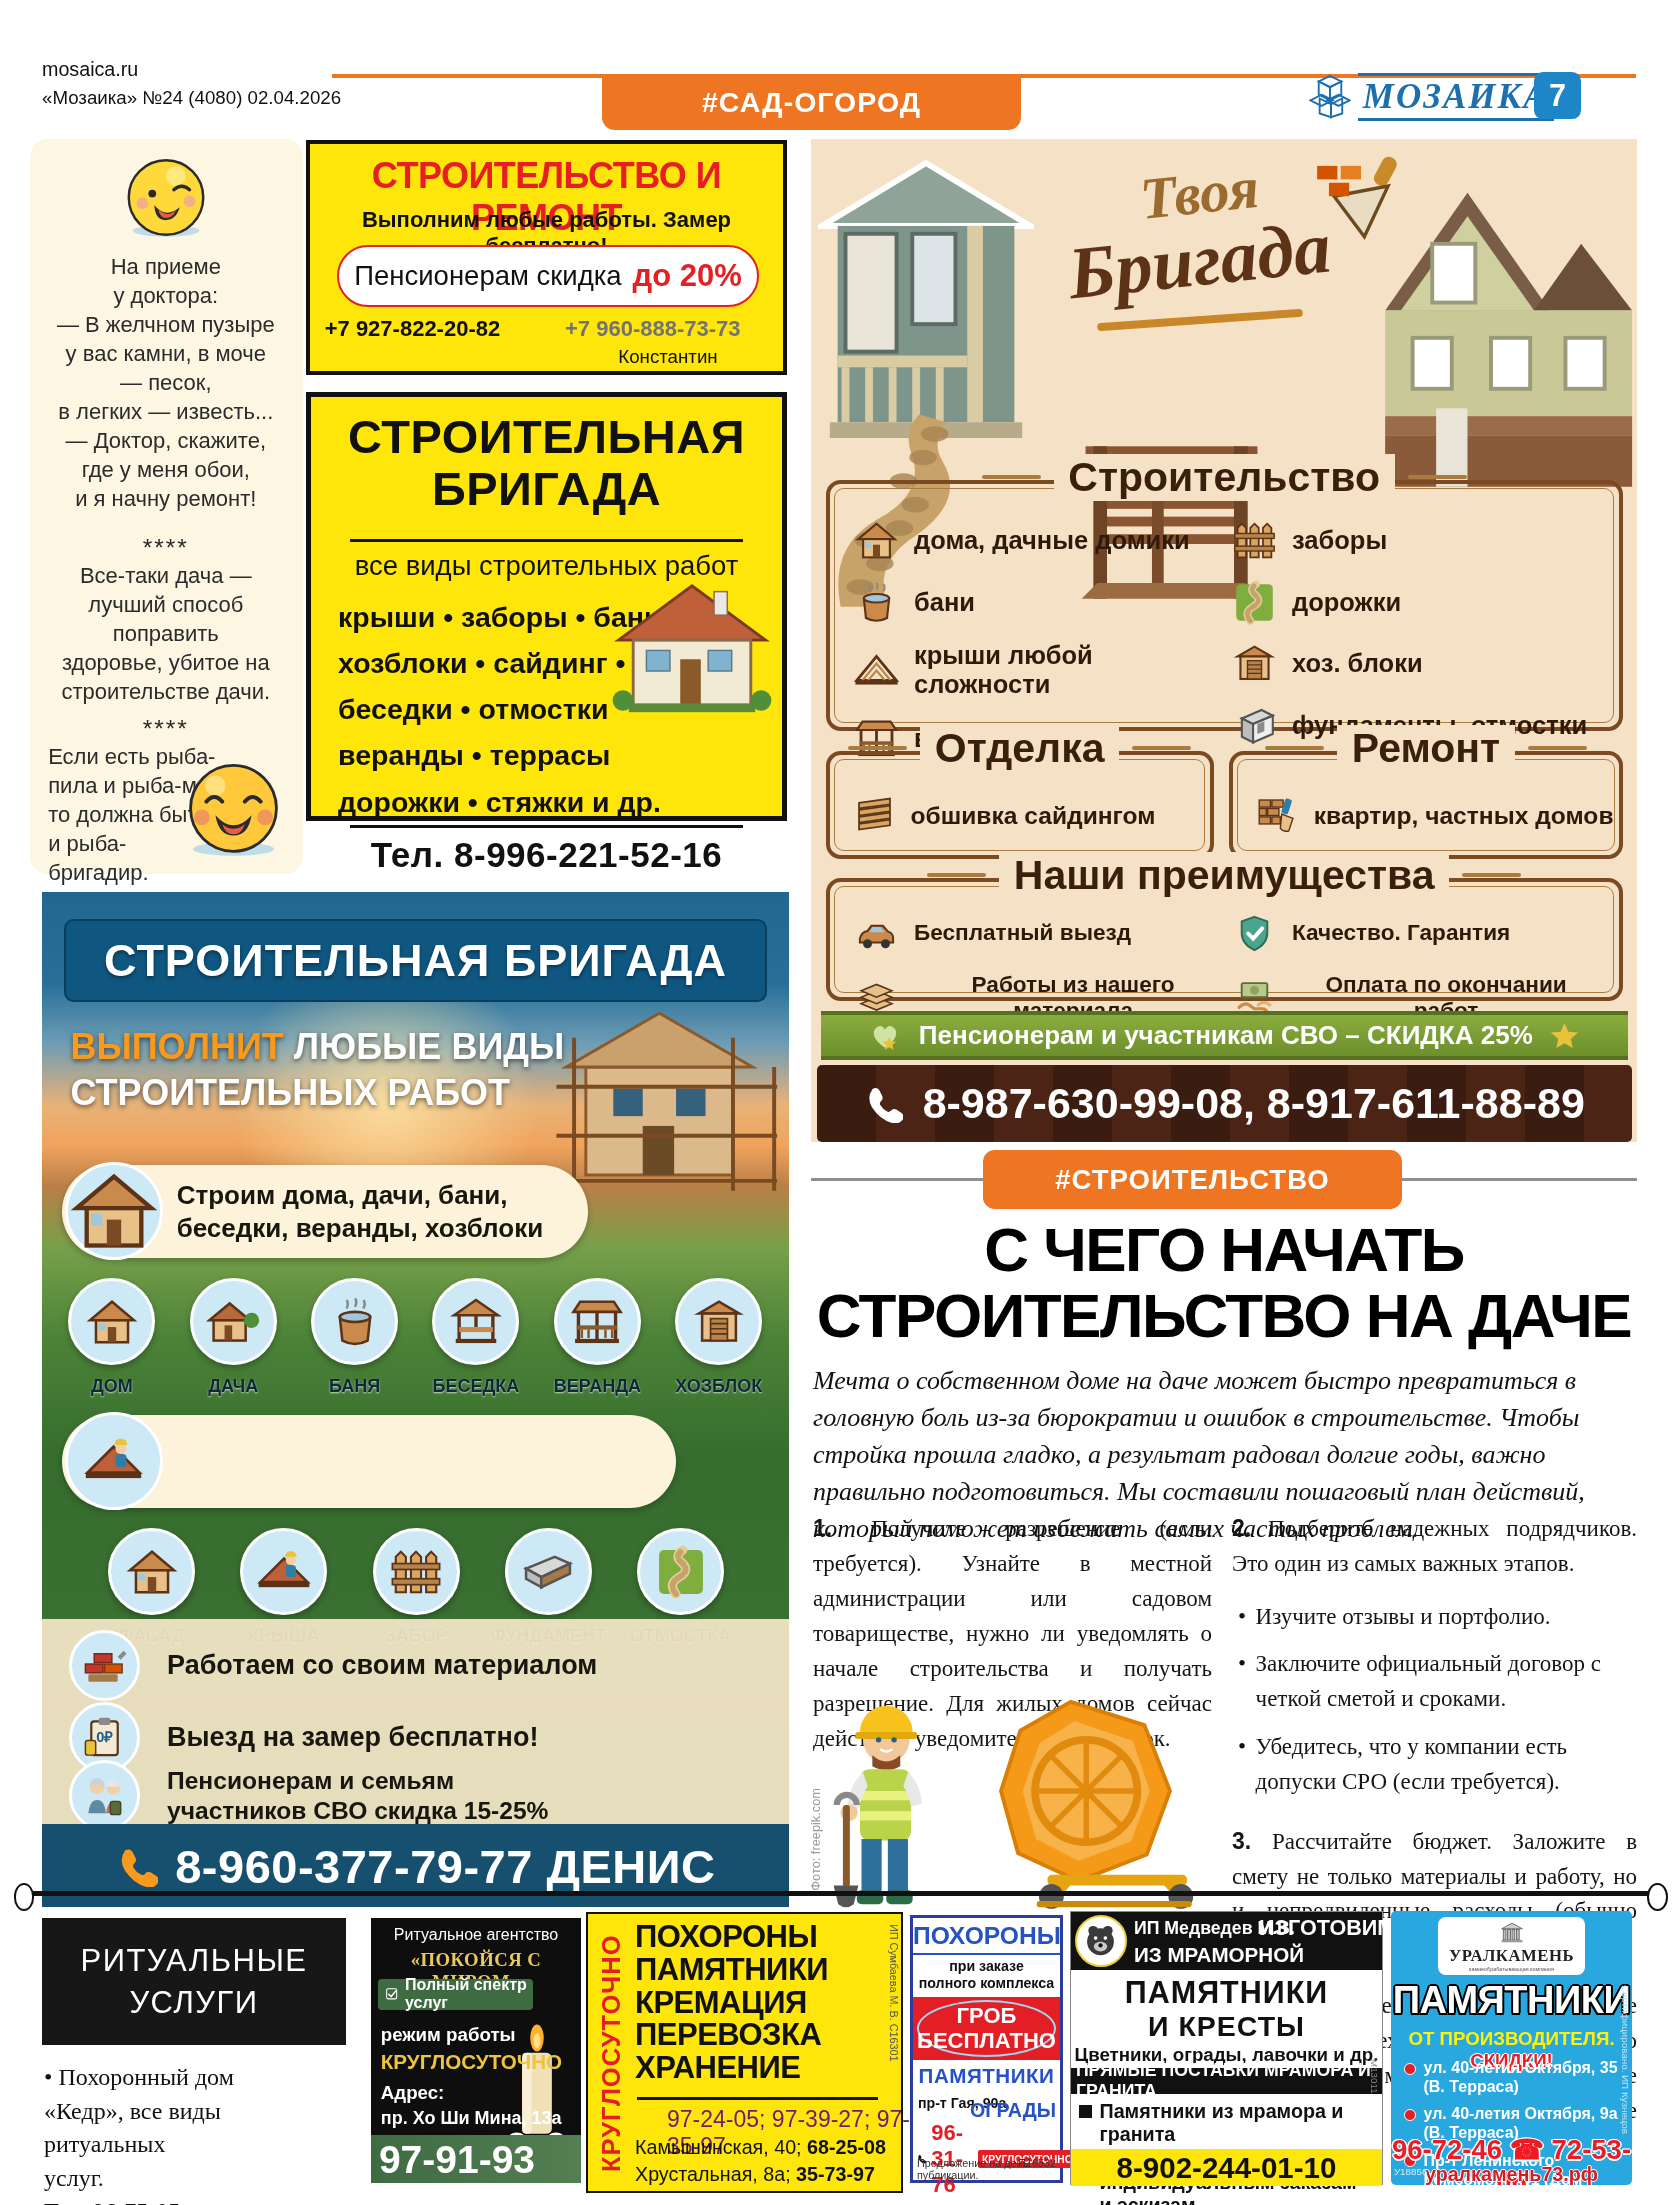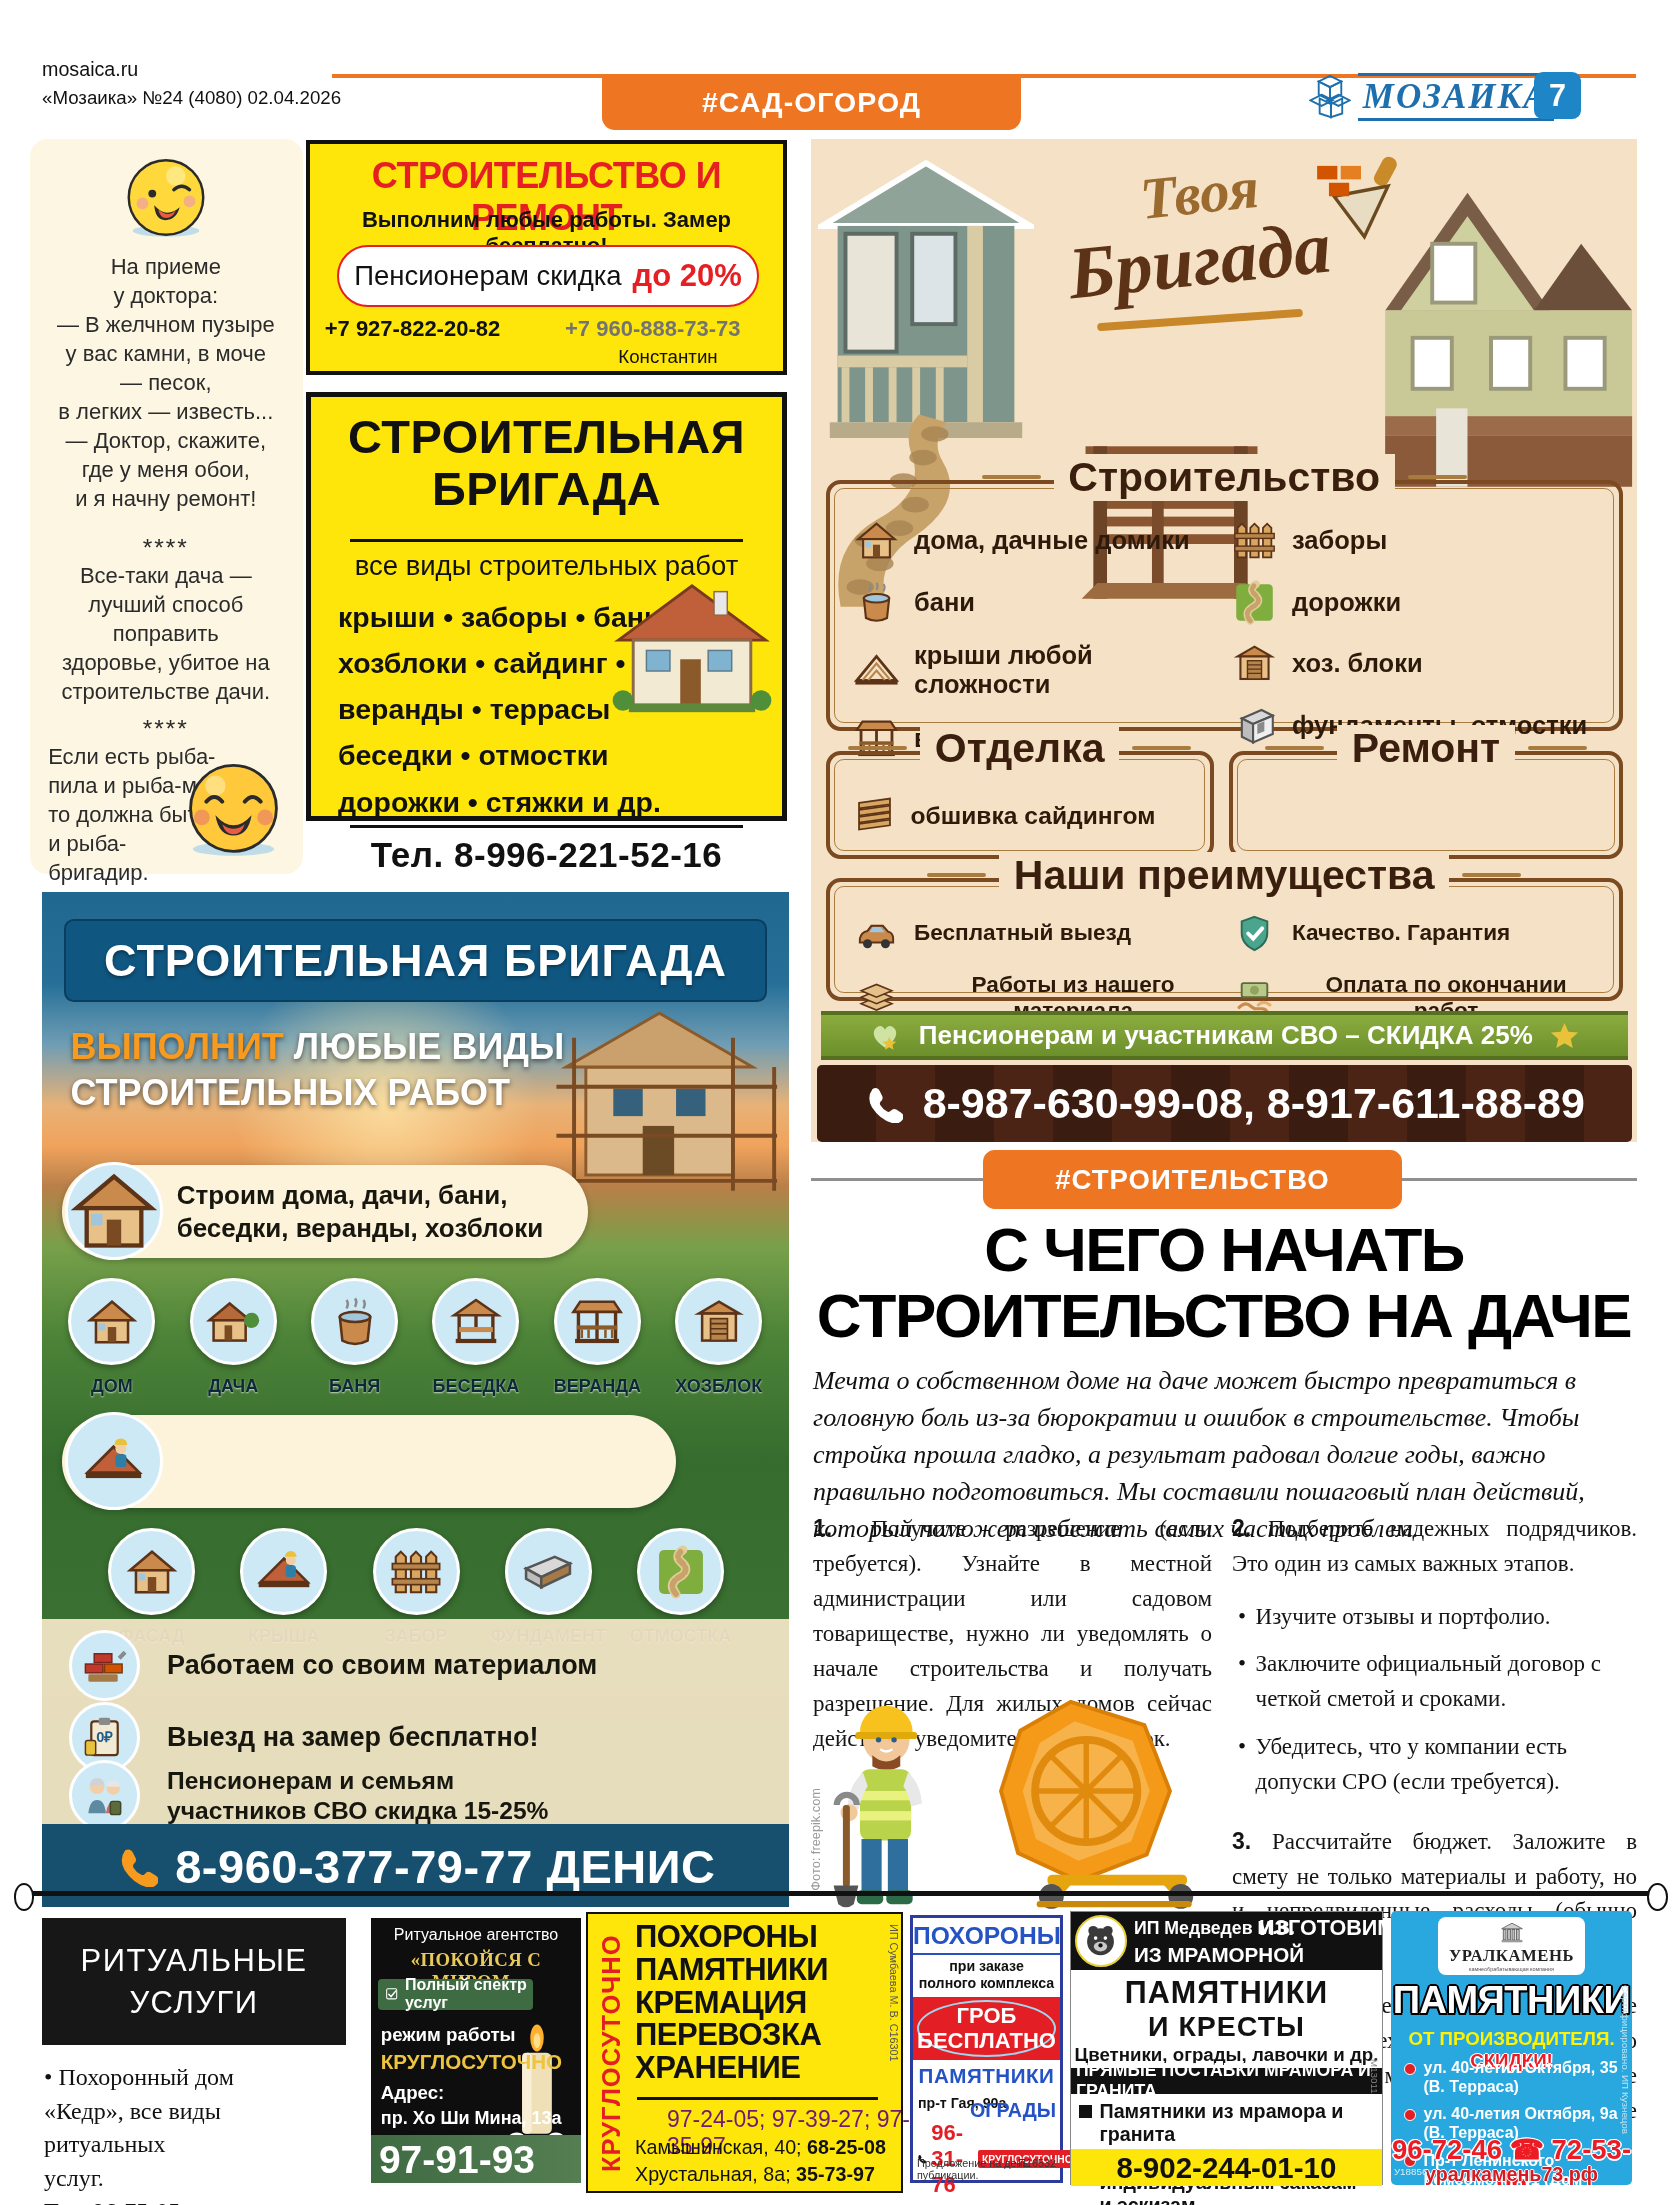--- a/index.html
+++ b/index.html
@@ -518,22 +518,22 @@
   </div>
 
   <div class="abs ad2">
     <div class="abs ad2-title prel">СТРОИТЕЛЬНАЯ
 БРИГАДА</div>
     <div class="abs ad2-rule1"></div>
     <div class="abs ad2-sub">все виды строительных работ</div>
     <div class="abs ad2-lines">
       <div>крыши  •  заборы • бани</div>
       <div>хозблоки • сайдинг • дома</div>
+      <div>беседки   •  отмостки</div>
       <div>веранды  •  террасы</div>
-      <div>беседки   •  отмостки</div>
       <div>дорожки  •  стяжки  и др.</div>
     </div>
     <div class="abs ad2-house">
       <svg width="162" height="147" viewBox="0 0 110 100">
         <polygon points="5,45 55,8 105,45" fill="#c0603a" stroke="#7a3a20" stroke-width="2"></polygon>
         <rect x="15" y="45" width="80" height="45" fill="#f3ead3" stroke="#8a6a4a" stroke-width="2"></rect>
         <rect x="70" y="12" width="9" height="16" fill="#e8e8e8" stroke="#8a6a4a"></rect>
         <rect x="24" y="52" width="16" height="14" fill="#7fb3d0" stroke="#5d7a8a"></rect>
         <rect x="66" y="52" width="16" height="14" fill="#7fb3d0" stroke="#5d7a8a"></rect>
         <rect x="47" y="58" width="14" height="32" fill="#8a5a2b"></rect>
@@ -873,20 +873,28 @@
           </span>
           <span>обшивка сайдингом</span>
         </div>
     </div>
     <div class="abs frame tv-s3">
       <div class="f-title">
           <div class="ln"></div>
           <div class="t">Ремонт</div>
           <div class="ln"></div>
         </div>
+      <div class="tv-s23-item">
+          <span class="ico" style="width:45px;height:45px;">
+            <svg width="45" height="45" viewBox="0 0 64 64">
+              <use href="#s-brickbrush"></use>
+            </svg>
+          </span>
+          <span>квартир, частных домов</span>
+        </div>
     </div>
 
     <div class="abs frame tv-s4">
       <div class="f-title">
           <div class="ln"></div>
           <div class="t">Наши преимущества</div>
           <div class="ln"></div>
         </div>
       <div class="tv-cols">
         <div class="tv-col tv-colL">

